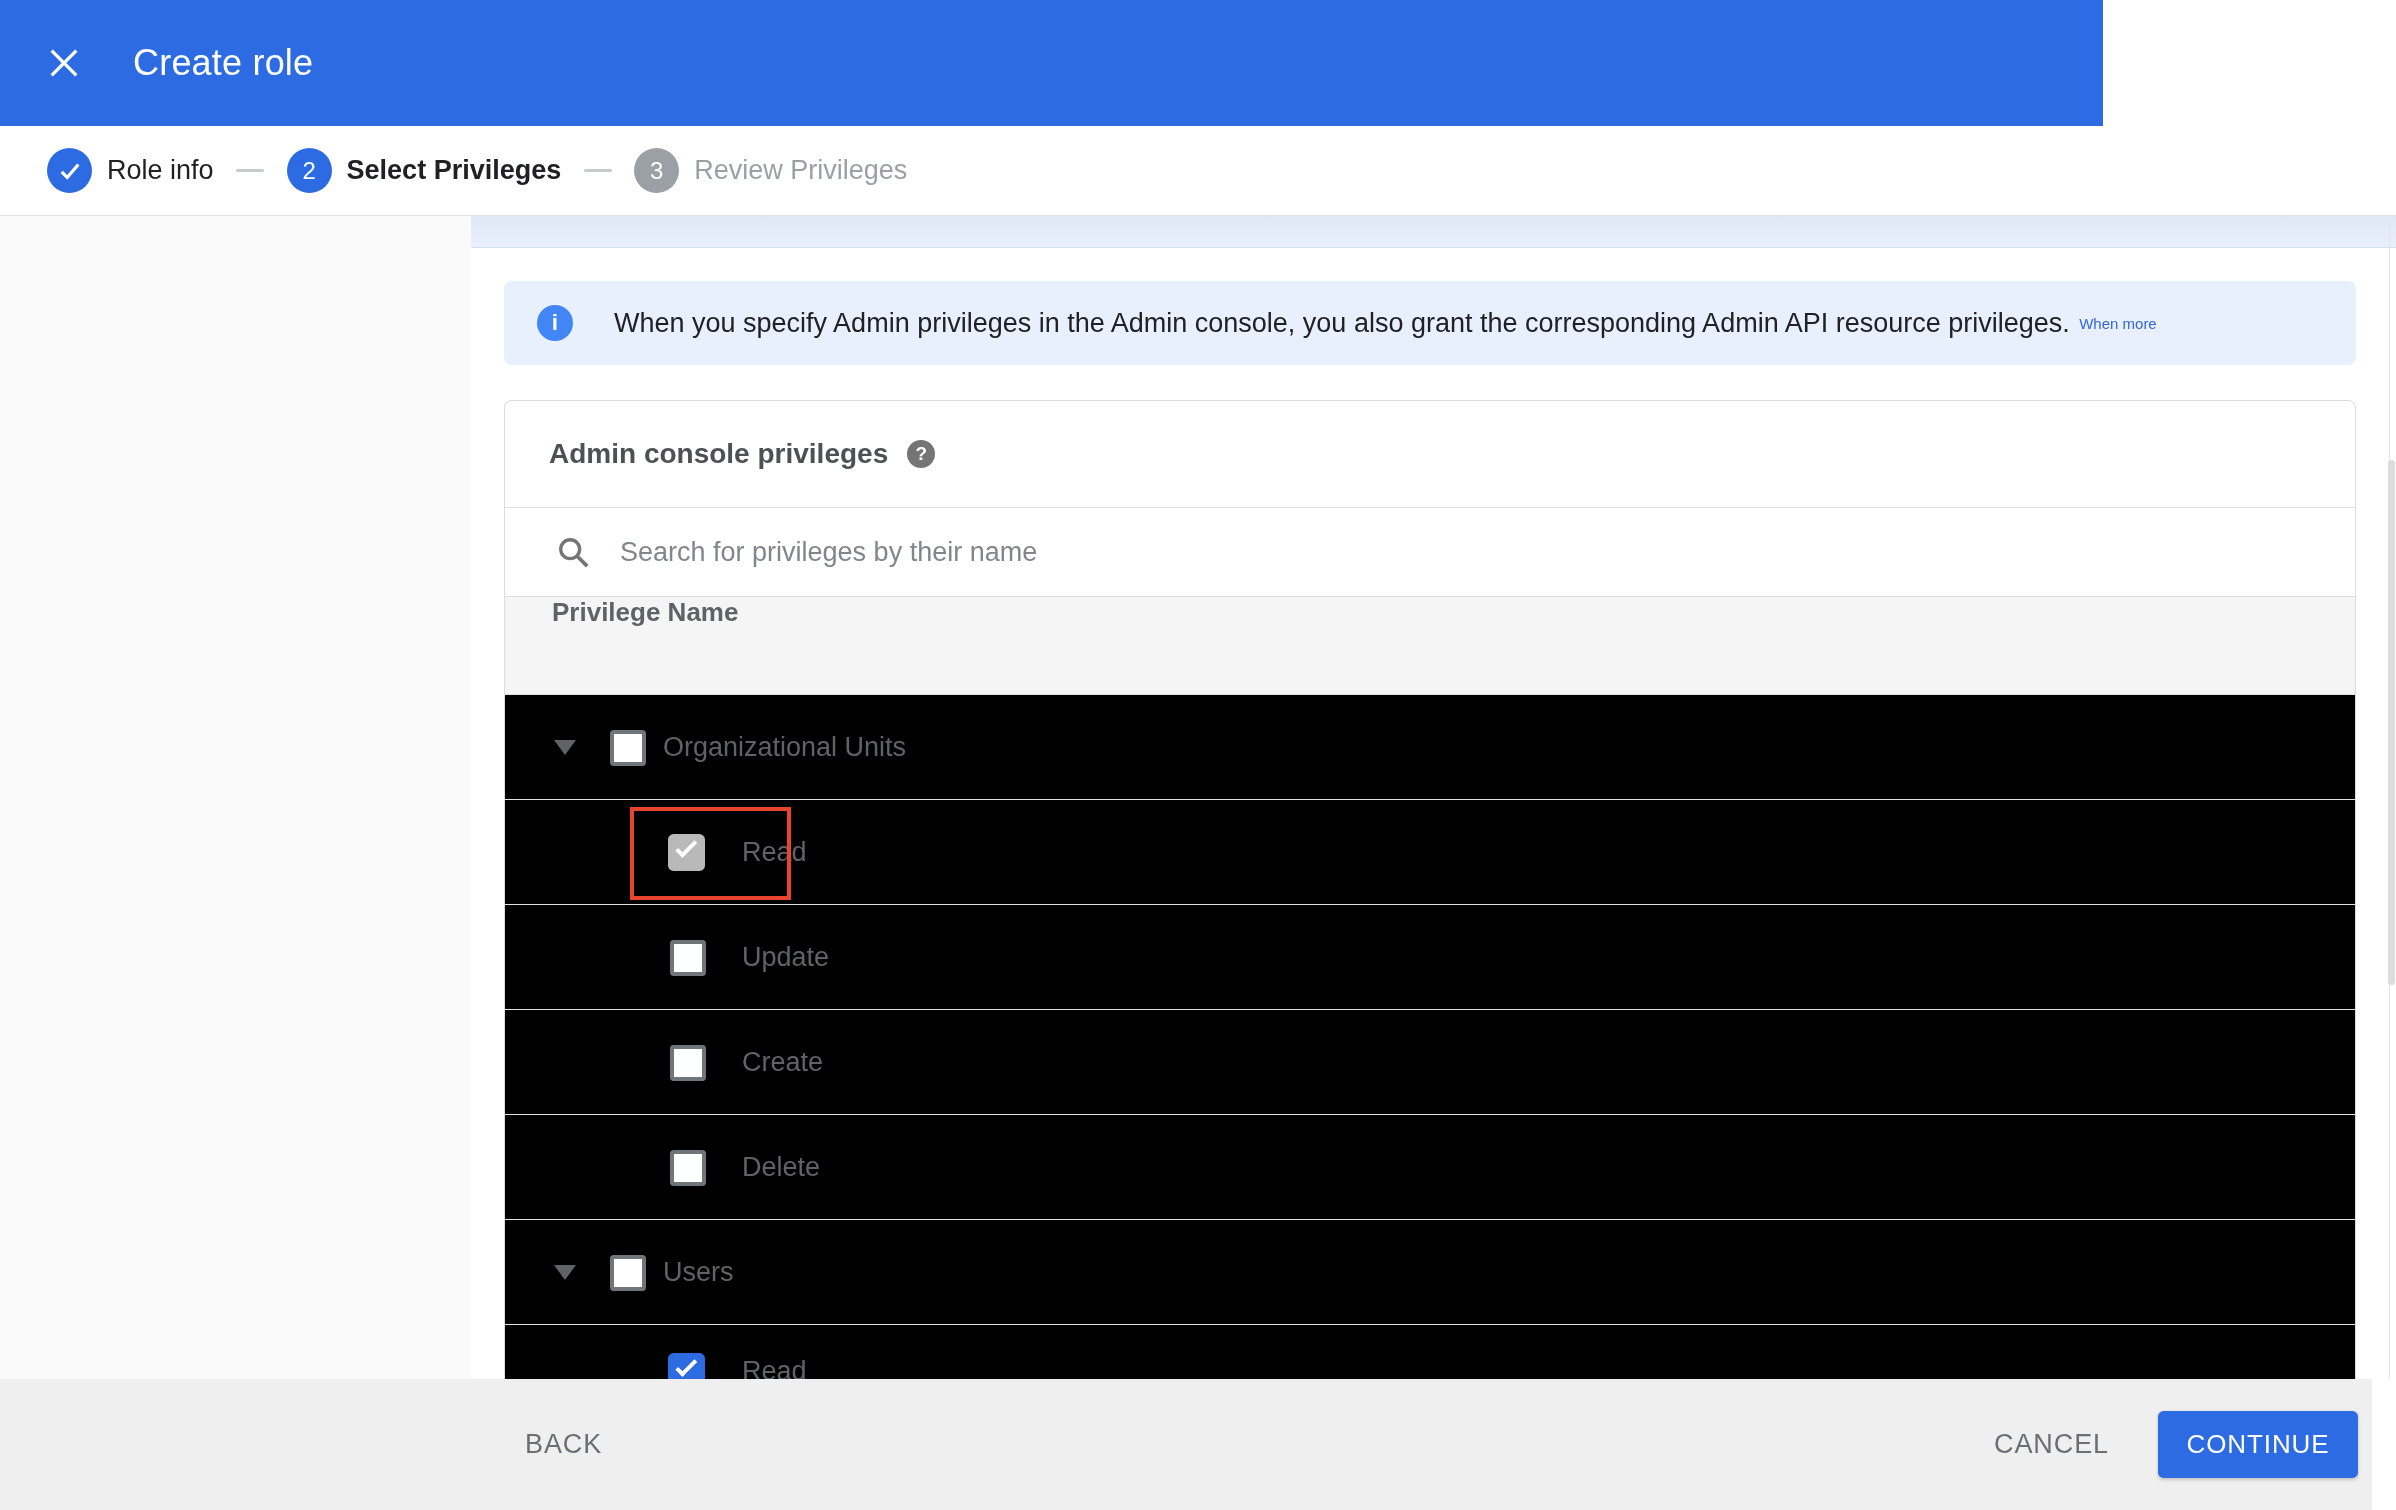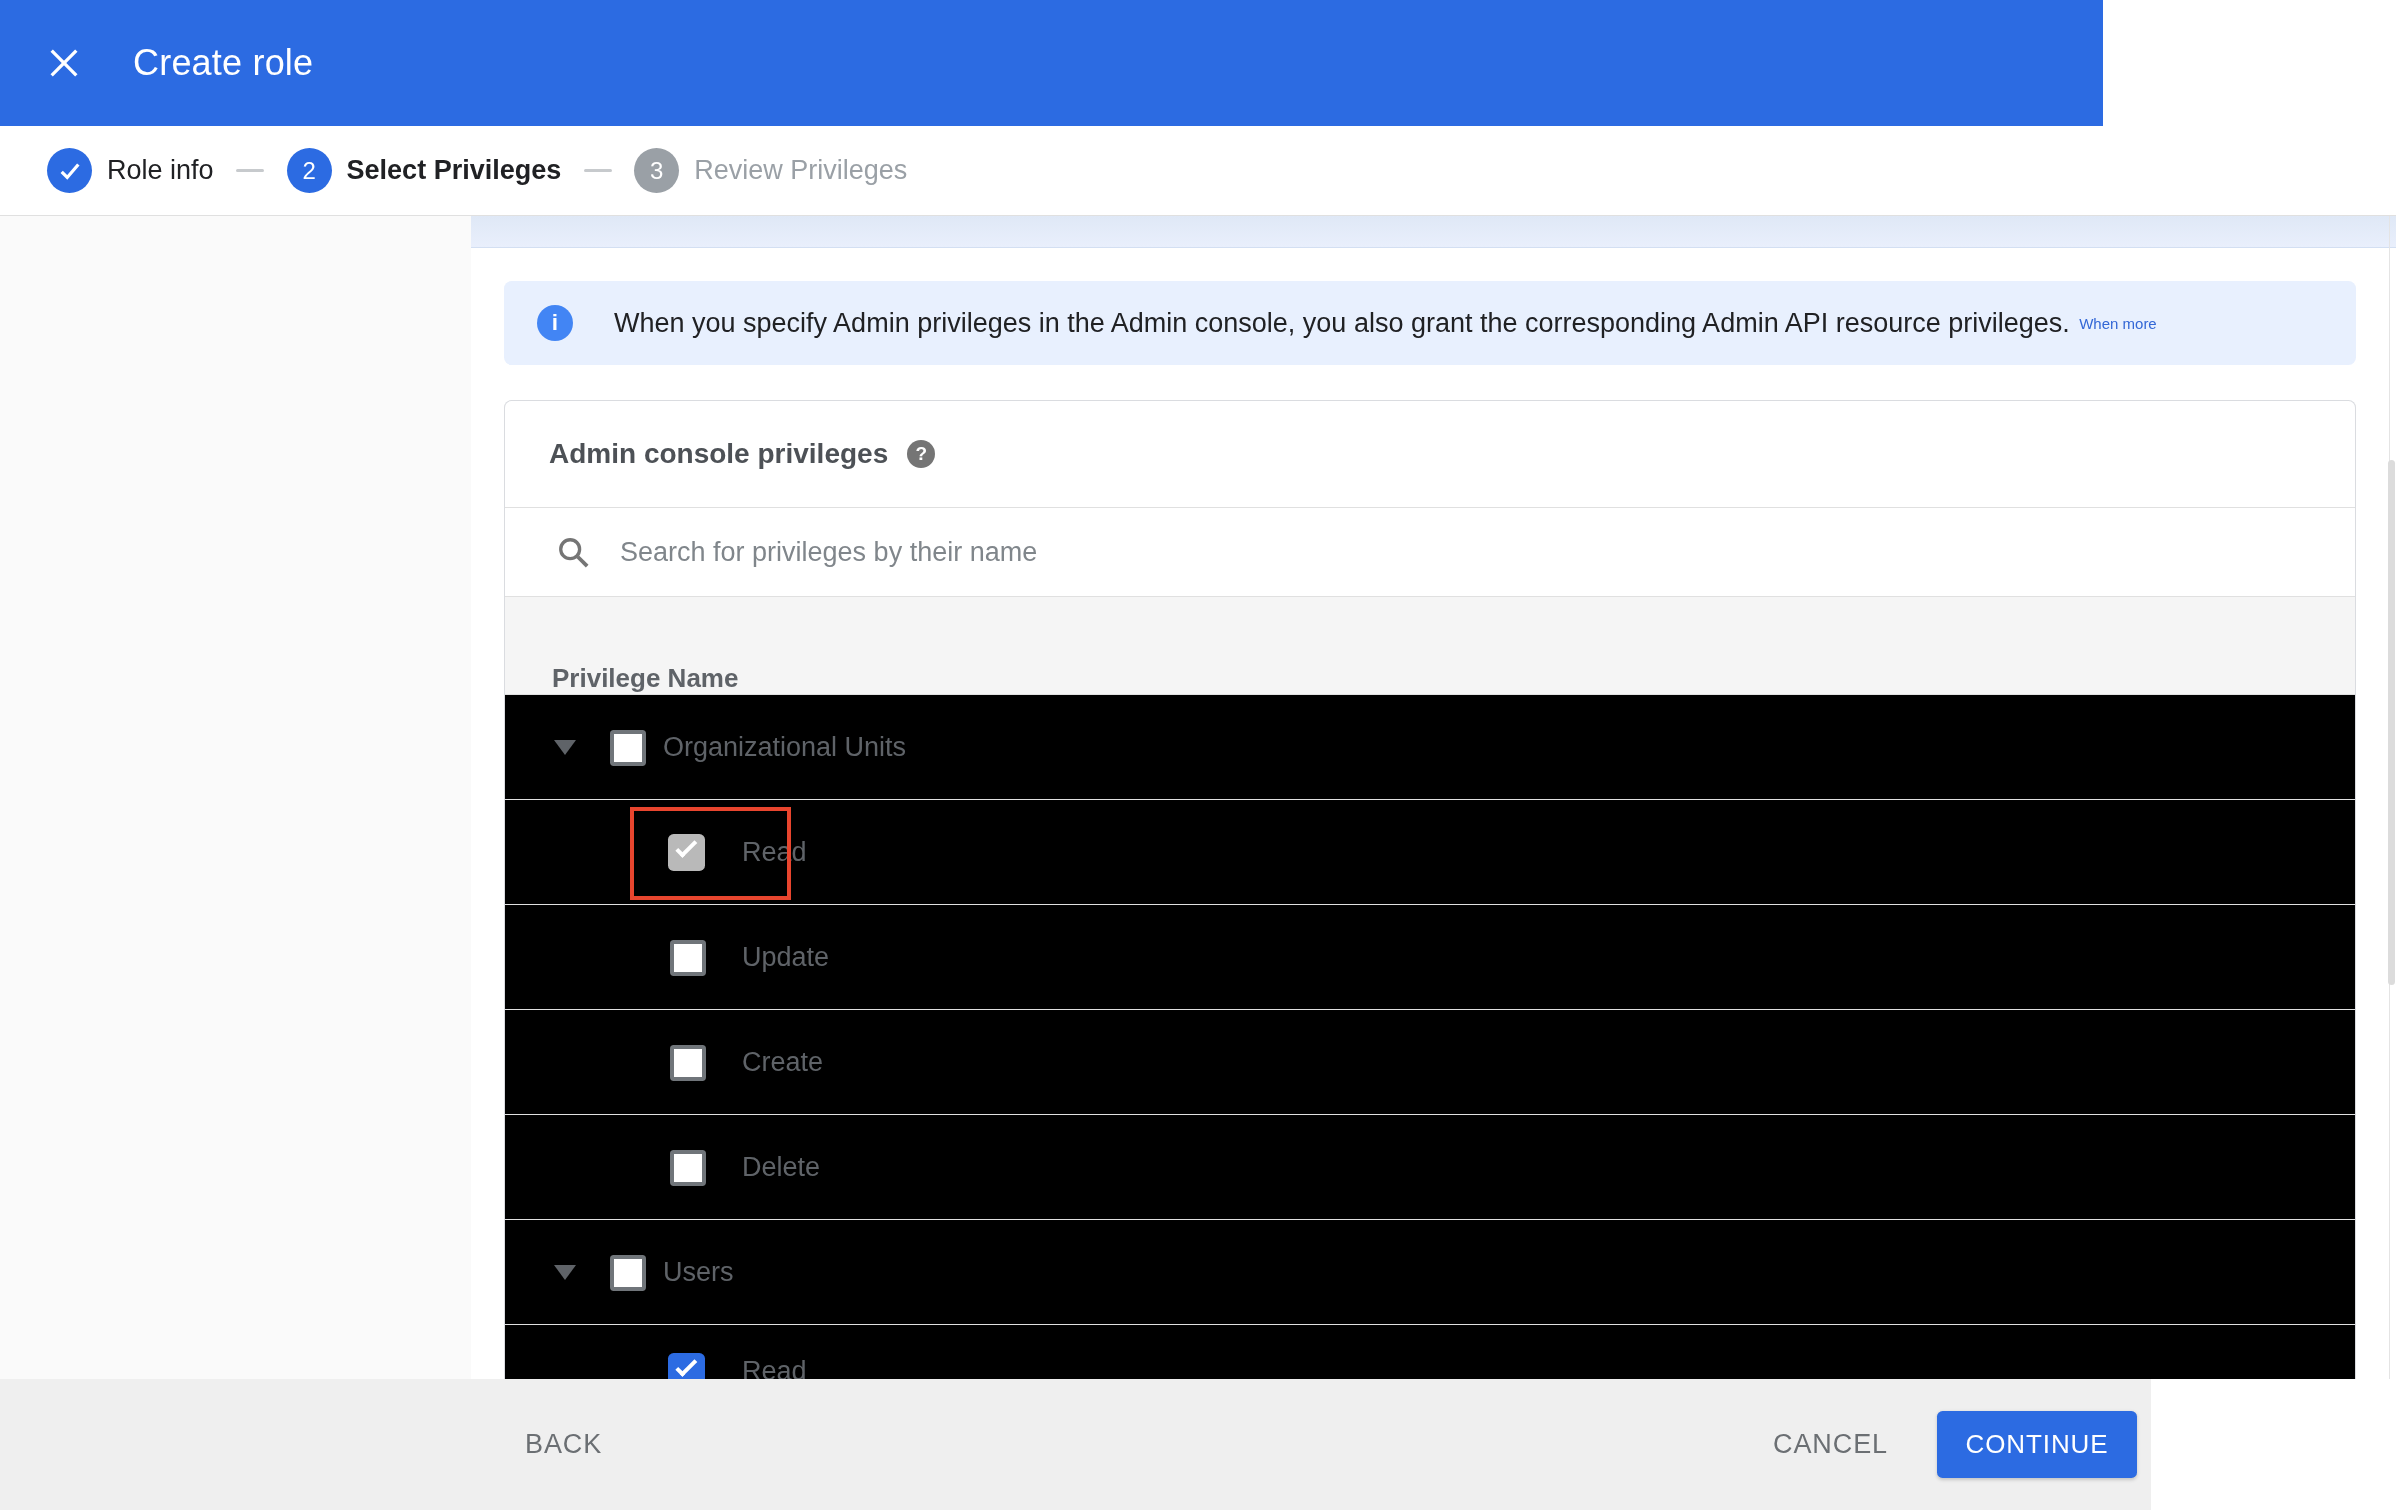--- a/index.html
+++ b/index.html
@@ -54,21 +54,21 @@
   .card-title { font-size:28px; font-weight:700; color:#4d5156; }
   .help-icon { width:28px; height:28px; border-radius:50%; background:#757575;
                color:#fff; font-size:19px; font-weight:700; display:flex;
                align-items:center; justify-content:center; margin-left:19px; cursor:pointer; }
   .search-row { height:89px; border-top:0.9px solid #e0e0e0; display:flex; align-items:center; }
   .search-icon { margin-left:51px; flex:0 0 auto; }
   .search-input { border:none; outline:none; margin-left:30px; font-size:27px;
                   color:#3c4043; width:1405px; font-family:"Liberation Sans", sans-serif; background:transparent; }
   .search-input::placeholder { color:#80868b; }
   .col-header { height:99px; background:#f5f5f5; border-top:0.9px solid #e0e0e0;
-                border-bottom:0.9px solid #e0e0e0; display:flex; align-items:flex-end; padding-left:47px; }
+                border-bottom:0.9px solid #e0e0e0; display:flex; align-items:flex-start; padding-left:47px; }
   .col-header-label { font-size:26px; font-weight:700; color:#5f6368; }
 
   .prow { position:relative; height:105px; border-bottom:0.9px solid #e0e0e0; background:#000000; }
   .prow.partial { height:54px; border-bottom:none; }
   .tri-down { position:absolute; left:49px; top:45px; width:0; height:0;
               border-left:11.2px solid transparent; border-right:11.2px solid transparent;
               border-top:15px solid #5f6368; cursor:pointer; }
   .cb { position:absolute; width:36px; height:36px; top:35px;
         border:4.7px solid #70757a; border-radius:3.7px; background:#fff; cursor:pointer; }
   .cb.group-pos { left:105px; }
@@ -86,21 +86,21 @@
   .highlight-box { position:absolute; left:125px; top:6.6px; width:161px; height:93px;
                    border:4.7px solid #e8452e; pointer-events:none; }
   .prow.partial .cb-filled { top:28px; }
   .prow.partial .row-label { top:31px; }
 
   
   .scroll-thumb { position:absolute; left:2388px; top:244px; width:6.6px; height:525px;
                   background:#dcdcdc; border-radius:3.7px; }
 
   
-  .footer { position:absolute; left:0; top:1379px; width:2151px; height:131px;
+  .footer { position:absolute; left:0; top:1379px; width:2372px; height:131px;
             background:#efefef; display:flex; align-items:center; }
   .btn-text { font-size:27px; color:#6b6f73; letter-spacing:0.9px; cursor:pointer;
               background:none; border:none; font-family:"Liberation Sans", sans-serif; }
   .btn-back { margin-left:525px; }
   .footer-spacer { flex:1; }
   .btn-cancel { margin-right:49px;text-align:center; }
   .btn-continue { width:200px; height:67px; margin-right:14px; background:#2c6be2;
                   color:#fff; border:none; border-radius:5.6px; font-size:26px;
                   letter-spacing:0.9px; cursor:pointer; font-family:"Liberation Sans", sans-serif;
                   box-shadow:0 1.9px 3.7px rgba(0,0,0,0.18); }

